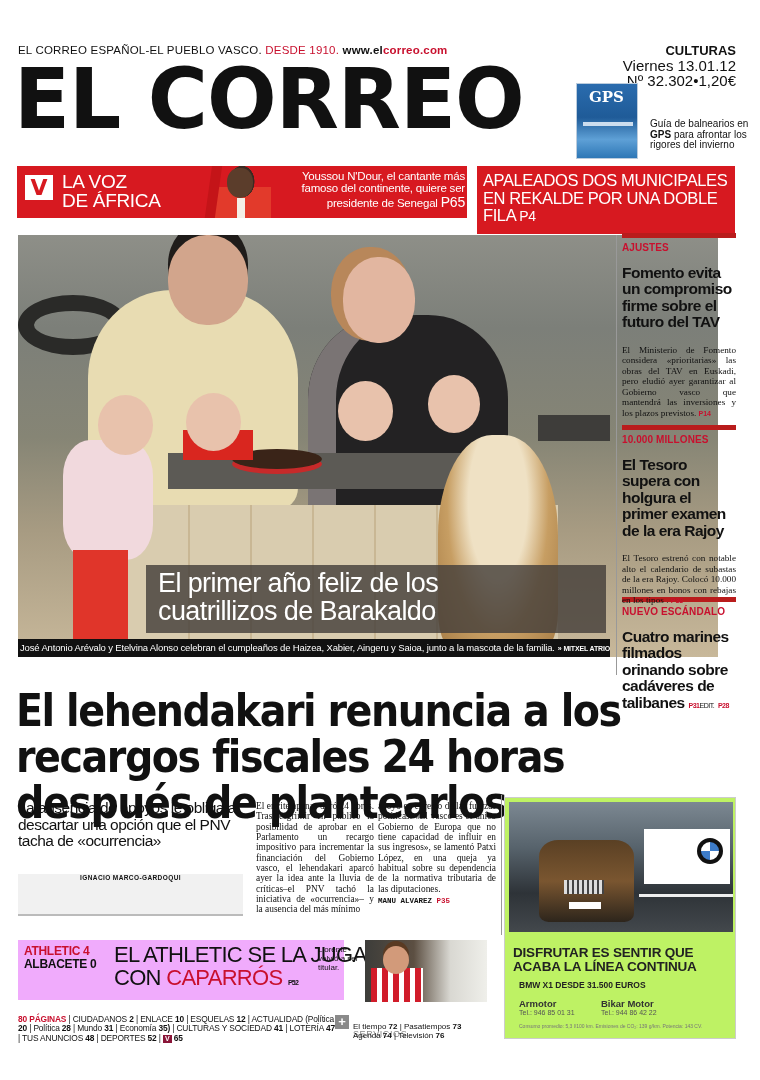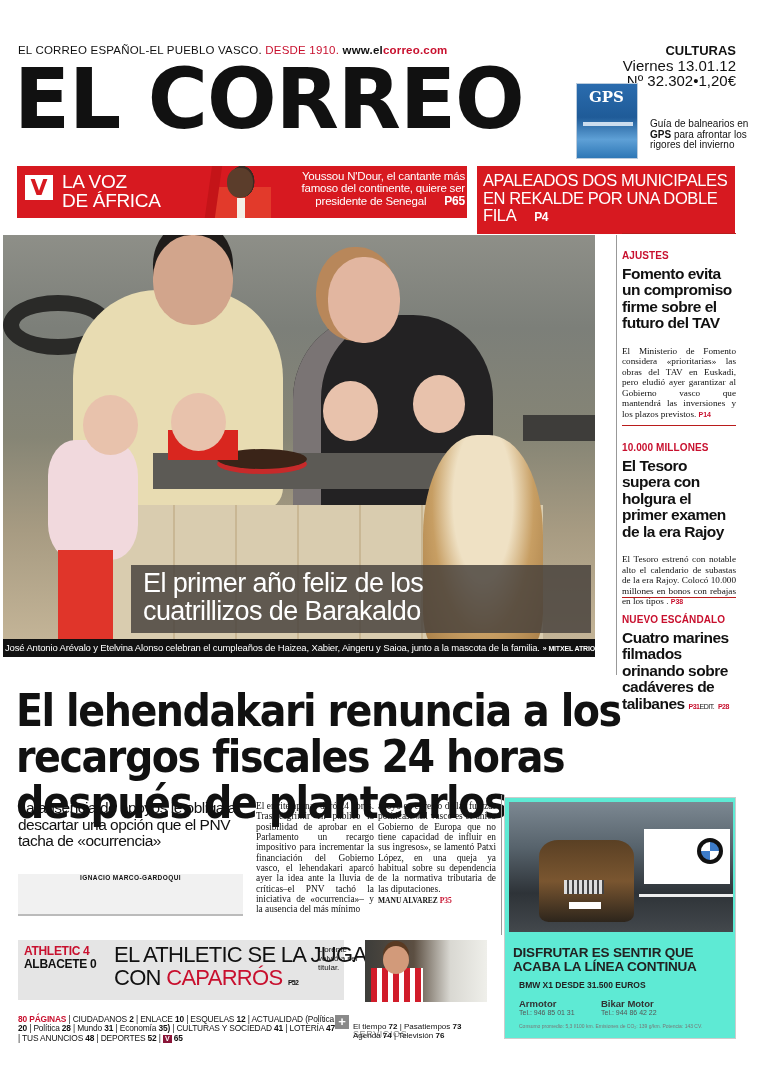--- a/index.html
+++ b/index.html
@@ -27,25 +27,25 @@
 .redbar{background:#d71920;color:#fff}
 #promoL{left:17px;top:166px;width:450px;height:52px;overflow:hidden}
 #promoR{left:477px;top:166px;width:258px;height:68px}
 #vbox{left:8px;top:9px;width:28px;height:25px;background:#fff;color:#d71920;font-weight:900;font-size:22px;text-align:center;line-height:25px;font-family:"DejaVu Sans",sans-serif}
 #vozTitle{left:45px;top:6px;font-size:19px;line-height:1.02;letter-spacing:-.3px}
 #youssou{left:196px;top:0;width:58px;height:52px;background:radial-gradient(ellipse at 50% 30%,#3a2a22 0 30%,transparent 31%),linear-gradient(180deg,#d71920 0 40%,#e23a2b 40% 100%)}
 #youssou .face{position:absolute;left:14px;top:2px;width:26px;height:30px;background:#5b3d2b;border-radius:45% 45% 50% 50%}
 #youssou .shirt{position:absolute;left:24px;top:32px;width:8px;height:20px;background:#f4efe6}
 #youssou .arm{position:absolute;left:-4px;top:-10px;width:10px;height:64px;background:#c41418;transform:rotate(8deg)}
 #vozDesc{left:282px;top:4px;width:166px;font-size:11.5px;line-height:1.08;text-align:right;letter-spacing:-.2px}
-.pg{font-size:12px;font-weight:bold;margin-left:18px}
+.pg{font-size:14px;font-weight:normal;margin-left:3px}
 #apal{left:6px;top:6px;font-size:16.5px;line-height:1.07;letter-spacing:-.4px;font-weight:500}
 
 
-#photo{left:3px;top:235px;width:592px;height:422px;overflow:hidden;background:linear-gradient(180deg,#8e8f88 0%,#7c7f79 22%,#868575 48%,#a79b82 70%,#c8b89a 100%)}
+#photo{left:18px;top:235px;width:700px;height:422px;overflow:hidden;background:linear-gradient(180deg,#8e8f88 0%,#7c7f79 22%,#868575 48%,#a79b82 70%,#c8b89a 100%)}
 #photo .wall{position:absolute;left:110px;top:270px;width:430px;height:152px;background:repeating-linear-gradient(90deg,#d9ccaf 0 60px,#c9b794 60px 62px);}
 #photo .tire{position:absolute;left:0;top:60px;width:110px;height:60px;border-radius:50%;border:16px solid #2a2a28;}
 #photo .bench{position:absolute;left:520px;top:180px;width:72px;height:26px;background:#3e3d3a}
 #photo .man{position:absolute;left:70px;top:55px;width:210px;height:220px;background:#e8dcb2;border-radius:40% 40% 10% 10%}
 #photo .manhead{position:absolute;left:150px;top:0;width:80px;height:90px;background:#d2a58c;border-radius:48%;box-shadow:0 -14px 0 0 #1f1c1a}
 #photo .woman{position:absolute;left:290px;top:80px;width:200px;height:210px;background:#232223;border-radius:40% 40% 10% 10%;box-shadow:inset 28px 0 0 #7a7474}
 #photo .womanhead{position:absolute;left:325px;top:22px;width:72px;height:86px;background:#e2b6a0;border-radius:48%;box-shadow:-8px -6px 0 4px #b8875a}
 #photo .table{position:absolute;left:150px;top:218px;width:320px;height:36px;background:#5c5a55}
 #photo .cake{position:absolute;left:214px;top:214px;width:90px;height:20px;border-radius:50%;background:#3a2418;box-shadow:0 5px 0 #c72a2a}
 .baby{position:absolute;border-radius:50%;background:#e8c2ac}
@@ -58,58 +58,58 @@
 #photo .b4{left:410px;top:140px;width:52px;height:58px}
 #photo .dog{position:absolute;left:420px;top:200px;width:120px;height:222px;background:radial-gradient(ellipse at 50% 30%,#efe1c4 0 35%,#c79e63 60%,#a47a44 100%);border-radius:45% 45% 20% 20%}
 #overlay{left:128px;top:330px;width:460px;height:68px;background:rgba(70,64,58,.82)}
 #ovTitle{left:12px;top:4px;width:300px;font-size:27px;line-height:1.05;color:#fff;font-weight:300;letter-spacing:-.6px}
 #ovSub{left:312px;top:10px;width:145px;font-size:12.5px;line-height:1.1;color:#fff;font-weight:bold;letter-spacing:-.3px}
 #caption{left:0;top:404px;width:592px;height:18px;background:#111;color:#fff;font-size:9.5px;line-height:18px;padding-left:2px;white-space:nowrap;overflow:hidden;letter-spacing:-.15px}
 #caption .credit{font-size:7px;font-weight:bold;margin-left:3px}
 
 
 #rcol{left:622px;top:233px;width:114px}
-.rsec{border-top:1px solid #b91c1c;padding-top:16px;margin-bottom:6px}
+.rsec{border-top:5px solid #b91c1c;padding-top:4px;margin-bottom:6px}
 .kicker{color:#c8102e;font-weight:bold;font-size:10px;letter-spacing:.1px}
-.rhead{font-weight:bold;font-size:15.5px;line-height:1.06;letter-spacing:-.5px;margin-top:5px}
+.rhead{font-weight:bold;font-size:15.5px;line-height:1.06;letter-spacing:-.5px;margin-top:12px}
 .rbody{font-family:"Liberation Serif",serif;font-size:9.2px;line-height:1.14;margin-top:14px;text-align:justify}
 .rbody .pgr{color:#c8102e;font-family:"Liberation Sans",sans-serif;font-size:7px;font-weight:bold}
 #vrule{left:616px;top:235px;width:1px;height:440px;background:#999}
 
 
 #headline{left:16px;top:688px;width:730px;font-size:44px;font-weight:bold;line-height:1.05;letter-spacing:-1.6px;font-family:"DejaVu Sans","Liberation Sans",sans-serif;transform:scaleX(.9);transform-origin:left}
 #sub{left:18px;top:800px;width:235px;font-size:15.5px;line-height:1.08;letter-spacing:-.5px;font-weight:300}
 #brian{left:18px;top:874px;width:225px;height:42px;background:#f1f1f1;border-bottom:2px solid #bbb;text-align:center}
 #brian .t{font-size:19px;letter-spacing:.8px;margin-top:3px;font-weight:300}
 #brian .a{font-size:6.5px;font-weight:bold;letter-spacing:.4px}
 .col{font-family:"Liberation Serif",serif;font-size:9.4px;line-height:1.1;text-align:justify}
 #col1{left:256px;top:801px;width:118px}
 #col2{left:378px;top:801px;width:118px}
-#col2 .by{font-family:Liberation Serif, serif;font-weight:bold;font-size:7.5px;margin-top:3px;text-align:left}
+#col2 .by{font-family:Liberation Mono, monospace;font-weight:bold;font-size:7.5px;margin-top:3px;text-align:left}
 #col2 .by span{color:#c8102e}
 #colrule{left:501px;top:795px;width:1px;height:140px;background:#999}
 
 
-#ad{left:504px;top:797px;width:232px;height:242px;border:1px solid #ccc;background:#5eead4}
+#ad{left:504px;top:797px;width:232px;height:242px;border:1px solid #ccc;background:#bef264}
 #adimg{left:4px;top:4px;width:224px;height:130px;background:linear-gradient(180deg,#7c8892 0%,#57636c 35%,#2e3338 70%,#43484c 100%);overflow:hidden}
 #adimg .car{position:absolute;left:30px;top:38px;width:95px;height:82px;background:linear-gradient(180deg,#5a4024 0%,#7a5630 50%,#2d251c 100%);border-radius:20% 20% 10% 10%}
 #adimg .grill{position:absolute;left:55px;top:78px;width:40px;height:14px;background:repeating-linear-gradient(90deg,#ddd 0 3px,#444 3px 5px)}
 #adimg .plate{position:absolute;left:60px;top:100px;width:32px;height:7px;background:#fff}
 #adimg .panel{position:absolute;left:135px;top:27px;width:86px;height:55px;background:#fff}
 #adimg .bmwlogo{position:absolute;left:188px;top:36px;width:26px;height:26px;border-radius:50%;background:conic-gradient(#3d7cc9 0 25%,#fff 0 50%,#3d7cc9 0 75%,#fff 0);border:4px solid #111}
 #adimg .road{position:absolute;left:130px;top:92px;width:94px;height:3px;background:#eee}
 #adtitle{left:8px;top:148px;width:220px;font-size:13.5px;font-weight:bold;line-height:1.05;letter-spacing:-.2px;color:#222}
 #adprice{left:14px;top:182px;font-size:8.5px;font-weight:bold;color:#222}
 #adD1{left:14px;top:201px;font-size:9.5px;font-weight:bold;line-height:1.05;color:#333}
 #adD1 .tel,#adD2 .tel{font-weight:normal;font-size:7px;color:#555}
 #adD2{left:96px;top:201px;font-size:9.5px;font-weight:bold;line-height:1.05;color:#333}
 #adfine{left:14px;top:225px;font-size:5px;color:#777;white-space:nowrap}
 
 
-#ath{left:18px;top:940px;width:326px;height:60px;background:#e5e5e5}
+#ath{left:18px;top:940px;width:326px;height:60px;background:#f0abfc}
 #athScore{left:6px;top:5px;font-size:12px;font-weight:bold;line-height:1.12;letter-spacing:-.3px}
 #athScore .a1{color:#c8102e}
 #athHead{left:96px;top:3px;font-size:22px;line-height:1.05;letter-spacing:-.7px;white-space:nowrap;font-weight:300}
 #athHead .red{color:#c8102e}
 #athHead .pgx{font-size:7px;font-weight:bold}
 #athSide{left:300px;top:6px;width:50px;font-size:8px;line-height:1.12}
 #athImg{left:365px;top:940px;width:122px;height:62px;background:linear-gradient(90deg,#3d3d3a 0%,#5c4f42 40%,#d9d8d2 70%,#efefea 100%);overflow:hidden}
 #athImg .stripes{position:absolute;left:6px;top:28px;width:52px;height:34px;background:repeating-linear-gradient(90deg,#d11c2a 0 6px,#fff 6px 11px)}
 #athImg .head{position:absolute;left:18px;top:6px;width:26px;height:28px;border-radius:50%;background:#d29a7a;box-shadow:0 -5px 0 #5a3a22}
 

